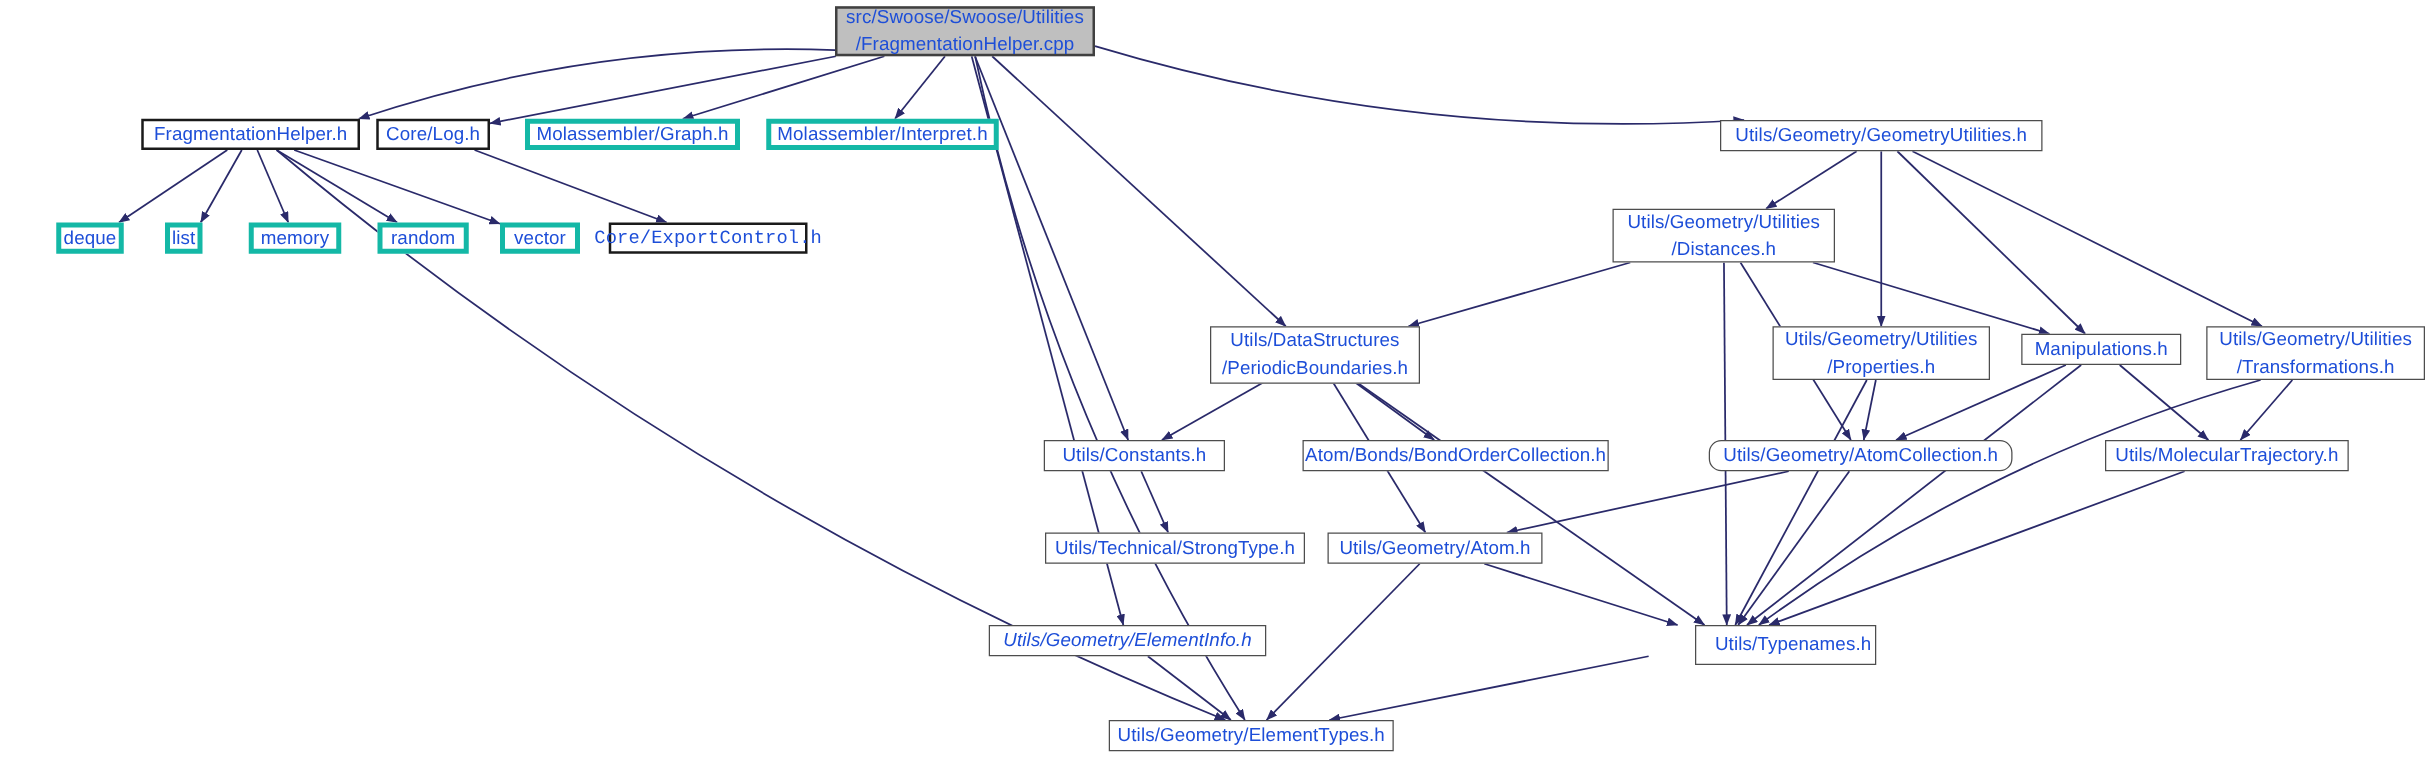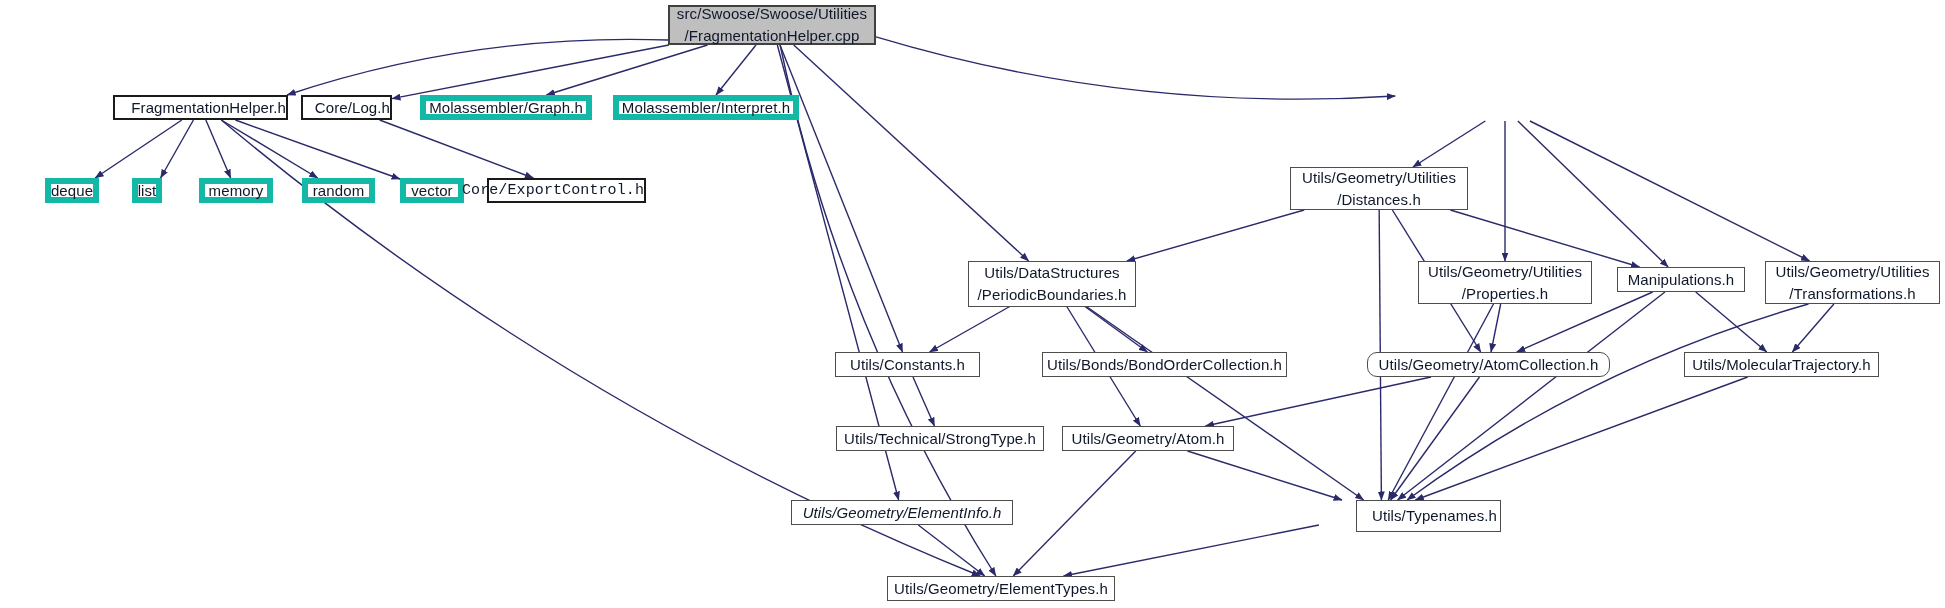--- a/index.html
+++ b/index.html
@@ -25,40 +25,39 @@
   }
   .node {
     position: absolute;
     box-sizing: border-box;
     display: flex;
     align-items: center;
     justify-content: center;
     text-align: center;
     background: #ffffff;
     border: 1px solid #808080;
-    color: #0f172a;
+    color: #1d4ed8;
     font-size: 15px;
     line-height: 1.45;
     white-space: pre;
     letter-spacing: 0.1px;
     z-index: 5;
   }
   .node.strong {
     border: 2px solid #1a1a1a;
-    justify-content: flex-end;
   }
   .node.root {
     background: #bfbfbf;
     border: 2px solid #404040;
   }
   .node.mid {
     border: 1px solid #4d4d4d;
   }
   .node.thinlight {
-    border: 6px solid #14b8a6;
+    border: 4px solid #14b8a6;
   }
 </style>
 </head>
 <body>
 
 <div id="graph-root">
   <svg id="edge-layer" viewBox="0 0 1945 608">
     <defs>
       <marker id="arrowhead" markerWidth="9" markerHeight="7" refX="8.5" refY="3.5" orient="auto" markerUnits="userSpaceOnUse">
         <polygon points="0 0, 9 3.5, 0 7" fill="#2a2a6a"></polygon>
@@ -109,37 +108,38 @@
         <path d="M 918.2828947368421 525 L 984.7171052631579 576" fill="none" stroke="#2a2a6a" stroke-width="1.4" marker-end="url(#arrowhead)"></path>
         <path d="M 1318.9177631578948 525 L 1063.5822368421052 576" fill="none" stroke="#2a2a6a" stroke-width="1.4" marker-end="url(#arrowhead)"></path>
       </g>
   </svg>
 <div class="node root" style="left: 668px; top: 5px; width: 208px; height: 40px;"><span>src/Swoose/Swoose/Utilities
 /FragmentationHelper.cpp</span></div>
     <div class="node strong" style="left: 113px; top: 95px; width: 175px; height: 25px;"><span>FragmentationHelper.h</span></div>
     <div class="node strong" style="left: 301px; top: 95px; width: 91px; height: 25px;"><span>Core/Log.h</span></div>
     <div class="node thinlight" style="left: 420px; top: 95px; width: 172px; height: 25px;"><span>Molassembler/Graph.h</span></div>
     <div class="node thinlight" style="left: 613px; top: 95px; width: 186px; height: 25px;"><span>Molassembler/Interpret.h</span></div>
+    <div class="node mid" style="left: 1376px; top: 96px; width: 258px; height: 25px;"><span>Utils/Geometry/GeometryUtilities.h</span></div>
     <div class="node thinlight" style="left: 45px; top: 178px; width: 54px; height: 25px;"><span>deque</span></div>
     <div class="node thinlight" style="left: 132px; top: 178px; width: 30px; height: 25px;"><span>list</span></div>
     <div class="node thinlight" style="left: 199px; top: 178px; width: 74px; height: 25px;"><span>memory</span></div>
     <div class="node thinlight" style="left: 302px; top: 178px; width: 73px; height: 25px;"><span>random</span></div>
     <div class="node thinlight" style="left: 400px; top: 178px; width: 64px; height: 25px;"><span>vector</span></div>
     <div class="node strong" style="left: 487px; top: 178px; width: 159px; height: 25px; font-family: Liberation Mono, monospace;"><span>Core/ExportControl.h</span></div>
     <div class="node mid" style="left: 1290px; top: 167px; width: 178px; height: 43px;"><span>Utils/Geometry/Utilities
 /Distances.h</span></div>
     <div class="node mid" style="left: 968px; top: 261px; width: 168px; height: 46px;"><span>Utils/DataStructures
 /PeriodicBoundaries.h</span></div>
     <div class="node mid" style="left: 1418px; top: 261px; width: 174px; height: 43px;"><span>Utils/Geometry/Utilities
 /Properties.h</span></div>
     <div class="node mid" style="left: 1617px; top: 267px; width: 128px; height: 25px;"><span>Manipulations.h</span></div>
     <div class="node mid" style="left: 1765px; top: 261px; width: 175px; height: 43px;"><span>Utils/Geometry/Utilities
 /Transformations.h</span></div>
     <div class="node mid" style="left: 835px; top: 352px; width: 145px; height: 25px;"><span>Utils/Constants.h</span></div>
-    <div class="node mid" style="left: 1042px; top: 352px; width: 245px; height: 25px;"><span>Utils/Bonds/BondOrderCollection.h</span></div>
+    <div class="node mid" style="left: 1042px; top: 352px; width: 245px; height: 25px;"><span>Atom/Bonds/BondOrderCollection.h</span></div>
     <div class="node mid" style="left: 1367px; top: 352px; width: 243px; height: 25px; border-radius: 10px;"><span>Utils/Geometry/AtomCollection.h</span></div>
     <div class="node mid" style="left: 1684px; top: 352px; width: 195px; height: 25px;"><span>Utils/MolecularTrajectory.h</span></div>
     <div class="node mid" style="left: 836px; top: 426px; width: 208px; height: 25px;"><span>Utils/Technical/StrongType.h</span></div>
     <div class="node mid" style="left: 1062px; top: 426px; width: 172px; height: 25px;"><span>Utils/Geometry/Atom.h</span></div>
     <div class="node mid" style="left: 791px; top: 500px; width: 222px; height: 25px; font-style: italic;"><span>Utils/Geometry/ElementInfo.h</span></div>
     <div class="node mid" style="left: 1356px; top: 500px; width: 145px; height: 32px; padding-left: 12px;"><span>Utils/Typenames.h</span></div>
     <div class="node mid" style="left: 887px; top: 576px; width: 228px; height: 25px;"><span>Utils/Geometry/ElementTypes.h</span></div>
   </div>
 
 </body></html>

